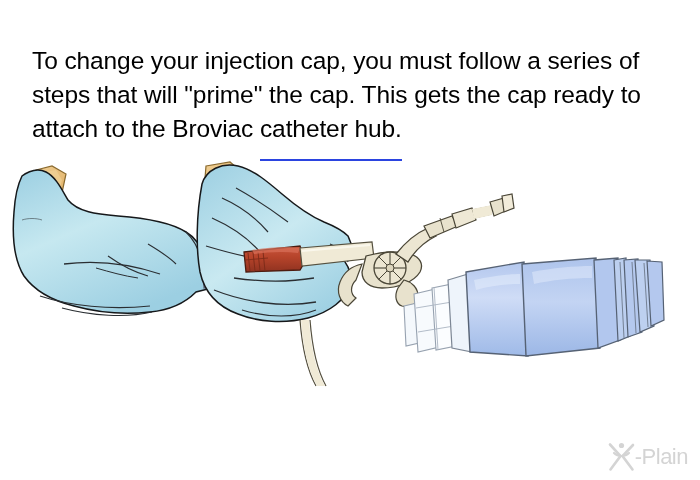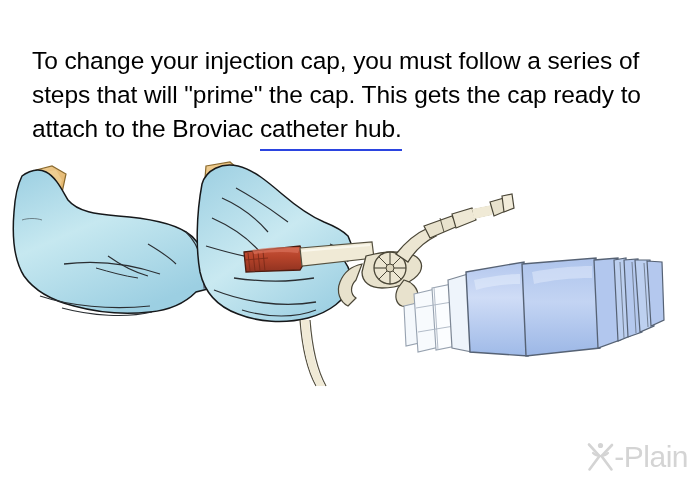--- a/index.html
+++ b/index.html
@@ -33,21 +33,21 @@
     font-size: 24.5px;
     line-height: 34px;
     color: #000000;
     font-family: "Liberation Sans", sans-serif;
     letter-spacing: -0.1px;
   }
   .link-underline {
     color: #000000;
     text-decoration: none;
     border-bottom: 2px solid #2b44e0;
-    padding-bottom: 7px;
+    padding-bottom: 17px;
     cursor: pointer;
   }
 
   
   #illustration {
     position: absolute;
     left: 0;
     top: 160px;
     width: 700px;
     height: 280px;
@@ -59,21 +59,21 @@
   
   #brand {
     position: absolute;
     right: 12px;
     bottom: 6px;
     display: flex;
     align-items: center;
     height: 34px;
   }
   #brand .brand-word {
-    font-size: 30px;
+    font-size: 22px;
     color: #d4d4d4;
     font-family: "Liberation Sans", sans-serif;
     letter-spacing: -0.5px;
     line-height: 1;
     margin-left: -2px;
   }
   #brand svg { display: block; }
 </style>
 </head>
 <body>

